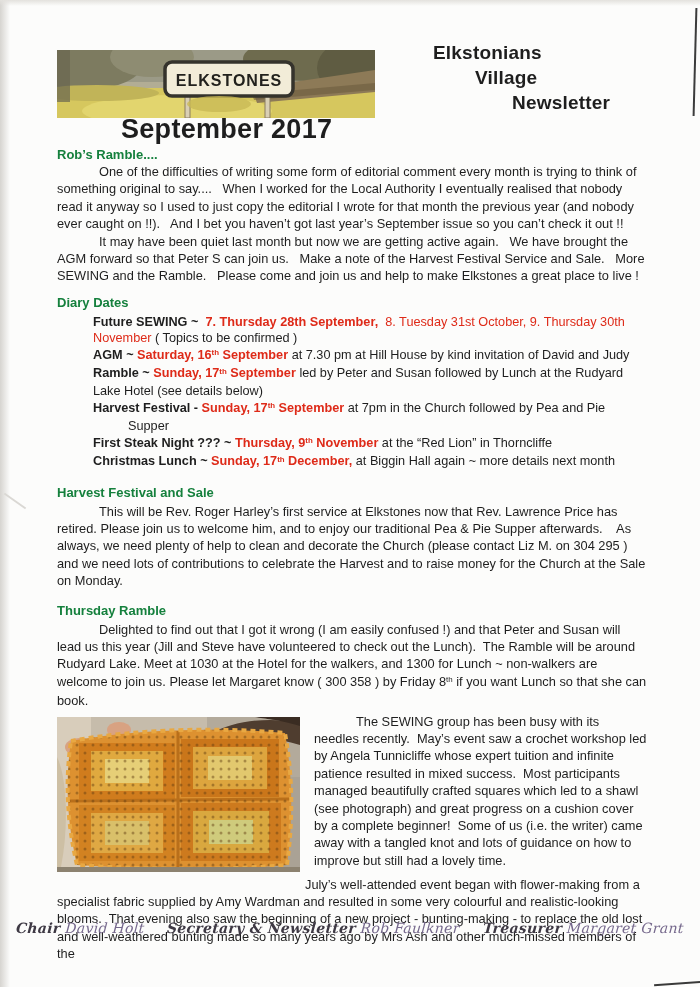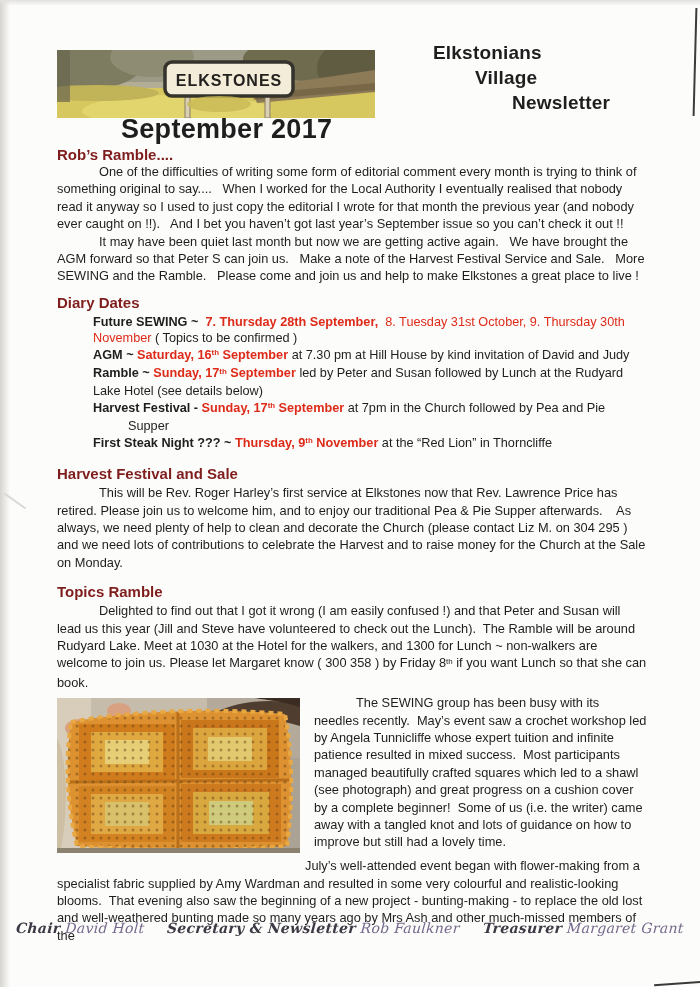--- a/index.html
+++ b/index.html
@@ -23,21 +23,21 @@
   .photo-banner svg{display:block;}
   .masthead{position:absolute;left:433px;top:40px;font-weight:bold;font-size:19px;line-height:25px;letter-spacing:.2px;}
   .masthead .m2{padding-left:42px;}
   .masthead .m3{padding-left:79px;text-align:center;}
   .issue-date{position:absolute;left:121px;top:114px;font-size:27px;font-weight:bold;letter-spacing:.3px;}
 
   
   .content{position:absolute;left:57px;top:146px;width:590px;font-size:12.8px;line-height:17.4px;}
   .content p{margin:0;white-space:pre-wrap;}
   .indent{text-indent:42px;}
-  h2{font-size:15px;margin:0;font-weight:bold;color:#7f1d1d;line-height:17px;}
+  h2{font-size:13px;margin:0;font-weight:bold;color:#15803d;line-height:17px;}
   .h-diary{margin-top:9px;}
   .h-harvest{margin-top:12px;}
   .h-village{margin-top:12px;}
 
   
   .diary-list{margin:3px 0 0 36px;font-size:12.7px;line-height:16.4px;}
   .diary-item{white-space:pre-wrap;}
   .diary-item:nth-child(4){padding-left:35px;text-indent:-35px;}
   .sg-b{font-weight:700;}
   .sg-rb{font-weight:700;color:var(--red);}
@@ -111,26 +111,27 @@
     <p class="indent">One of the difficulties of writing some form of editorial comment every month is trying to think of something original to say....   When I worked for the Local Authority I eventually realised that nobody read it anyway so I used to just copy the editorial I wrote for that month the previous year (and nobody ever caught on !!).   And I bet you haven’t got last year’s September issue so you can’t check it out !!</p>
     <p class="indent">It may have been quiet last month but now we are getting active again.   We have brought the AGM forward so that Peter S can join us.   Make a note of the Harvest Festival Service and Sale.   More SEWING and the Ramble.   Please come and join us and help to make Elkstones a great place to live !</p>
 
     <h2 class="h-diary">Diary Dates</h2>
     <div class="diary-list">
         <div class="diary-item"><span class="sg-b">Future SEWING ~  </span><span class="sg-rb">7. Thursday 28th September,</span><span class="sg-r">  8. Tuesday 31st October, 9. Thursday 30th November</span><span class="sg-n"> ( Topics to be confirmed )</span></div>
         <div class="diary-item"><span class="sg-b">AGM ~ </span><span class="sg-rb">Saturday, 16</span><span class="sg-rbs">th</span><span class="sg-rb"> September</span><span class="sg-n"> at 7.30 pm at Hill House by kind invitation of David and Judy</span></div>
         <div class="diary-item"><span class="sg-b">Ramble ~ </span><span class="sg-rb">Sunday, 17</span><span class="sg-rbs">th</span><span class="sg-rb"> September</span><span class="sg-n"> led by Peter and Susan followed by Lunch at the Rudyard Lake Hotel (see details below)</span></div>
         <div class="diary-item"><span class="sg-b">Harvest Festival - </span><span class="sg-rb">Sunday, 17</span><span class="sg-rbs">th</span><span class="sg-rb"> September</span><span class="sg-n"> at 7pm in the Church followed by Pea and Pie Supper</span></div>
         <div class="diary-item"><span class="sg-b">First Steak Night ??? ~ </span><span class="sg-rb">Thursday, 9</span><span class="sg-rbs">th</span><span class="sg-rb"> November</span><span class="sg-n"> at the “Red Lion” in Thorncliffe</span></div>
+        <div class="diary-item"><span class="sg-b">Christmas Lunch ~ </span><span class="sg-rb">Sunday, 17</span><span class="sg-rbs">th</span><span class="sg-rb"> December,</span><span class="sg-n"> at Biggin Hall again ~ more details next month</span></div>
       </div>
 
     <h2 class="h-harvest">Harvest Festival and Sale</h2>
     <p class="indent sect-para">This will be Rev. Roger Harley’s first service at Elkstones now that Rev. Lawrence Price has retired. Please join us to welcome him, and to enjoy our traditional Pea &amp; Pie Supper afterwards.    As always, we need plenty of help to clean and decorate the Church (please contact Liz M. on 304 295 ) and we need lots of contributions to celebrate the Harvest and to raise money for the Church at the Sale on Monday.</p>
 
-    <h2 class="h-village">Topics Ramble</h2>
+    <h2 class="h-village">Thursday Ramble</h2>
     <p class="indent sect-para"><span class="sg-n">Delighted to find out that I got it wrong (I am easily confused !) and that Peter and Susan </span><span class="sg-u">will</span><span class="sg-n"> lead us this year (Jill and Steve have volunteered to check out the Lunch).  The Ramble will be around Rudyard Lake. Meet at 1030 at the Hotel for the walkers, and 1300 for Lunch ~ non-walkers are welcome to join us. Please let Margaret know ( 300 358 ) by Friday 8</span><span class="sg-ns">th</span><span class="sg-n"> if you want Lunch so that she can book.</span></p>
 
     <div class="sew-body">
       <div class="sew-photo">
         <svg viewBox="0 0 243 155" width="243" height="155">
           <defs>
             <pattern id="ph" width="8" height="8" patternUnits="userSpaceOnUse">
               <circle cx="4" cy="4" r="1.5" fill="#5f3c12" opacity="0.45"></circle>
             </pattern>
             <clipPath id="blclip">

